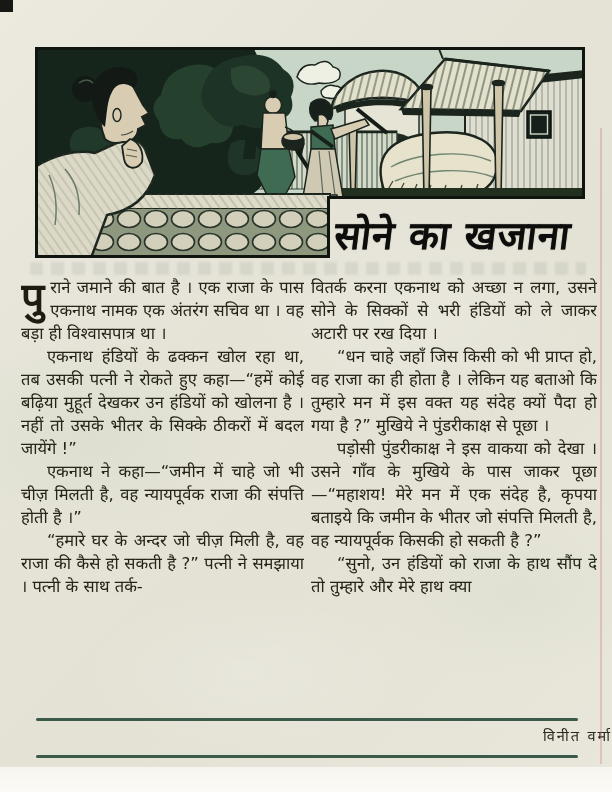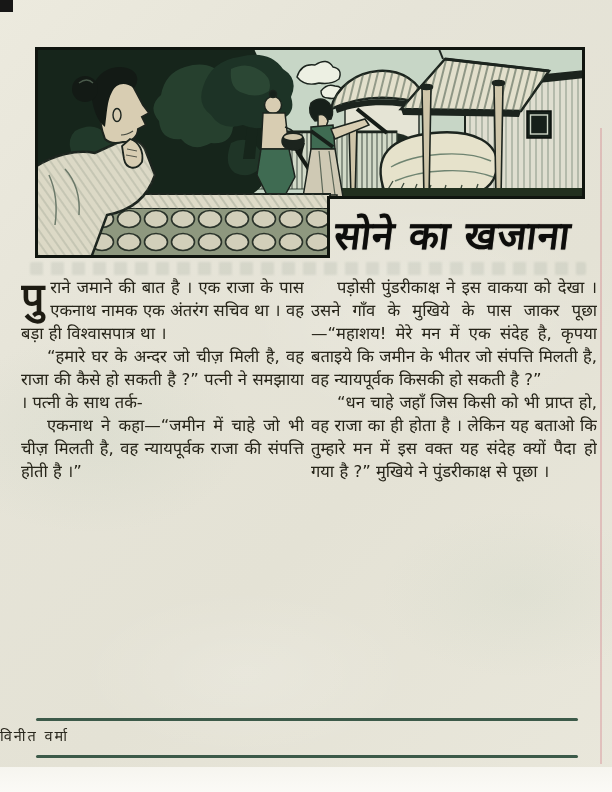--- a/index.html
+++ b/index.html
@@ -40,21 +40,21 @@
   .col p{margin:0;}
   .col p.indent{text-indent:26px;}
   .dropcap{
     float:left;font-size:41px;line-height:40px;font-weight:bold;
     padding:2px 6px 0 0;color:#1d1b12;
   }
   .rule{position:absolute;left:36px;width:542px;height:3px;background:#3c5a49;border-radius:2px;}
   .rule-1{top:718px;}
   .rule-2{top:755px;}
   .author{
-    position:absolute;left:0;right:0;top:725px;text-align:left;
+    position:absolute;left:0;right:0;top:725px;text-align:right;
     font-size:14.5px;color:#2a281e;letter-spacing:2px;font-weight:500;
   }
   .bottom-strip{position:absolute;left:0;top:767px;width:612px;height:25px;
     background:linear-gradient(#f6f5ef,#fbfaf6);}
   .edge-line{position:absolute;left:600px;top:128px;width:2px;height:636px;
     background:rgba(205,95,110,.28);}
 </style>
 </head>
 <body>
 
@@ -207,27 +207,30 @@
     <path d="M1.5,1.5 H548.5 V150.5 H293.5 V209.5 H1.5 Z" fill="none" stroke="#10150f" stroke-width="3"></path>
   </g>
 </svg>
 
 <div class="title">सोने का खजाना</div>
 
 <div class="ghost-strip"></div>
 
 <div class="col col-left">
   <p><span class="dropcap">पु</span><span>राने जमाने की बात है । एक राजा के पास एकनाथ नामक एक अंतरंग सचिव था । वह बड़ा ही विश्वासपात्र था ।</span></p>
+  <p class="indent">एकनाथ हंडियों के ढक्कन खोल रहा था, तब उसकी पत्नी ने रोकते हुए कहा—“हमें कोई बढ़िया मुहूर्त देखकर उन हंडियों को खोलना है । नहीं तो उसके भीतर के सिक्के ठीकरों में बदल जायेंगे !”</p>
+  <p class="indent">एकनाथ ने कहा—“जमीन में चाहे जो भी चीज़ मिलती है, वह न्यायपूर्वक राजा की संपत्ति होती है ।”</p>
   <p class="indent">“हमारे घर के अन्दर जो चीज़ मिली है, वह राजा की कैसे हो सकती है ?” पत्नी ने समझाया । पत्नी के साथ तर्क-</p>
-  <p class="indent">एकनाथ ने कहा—“जमीन में चाहे जो भी चीज़ मिलती है, वह न्यायपूर्वक राजा की संपत्ति होती है ।”</p>
 </div>
 
 <div class="col col-right">
+  <p>वितर्क करना एकनाथ को अच्छा न लगा, उसने सोने के सिक्कों से भरी हंडियों को ले जाकर अटारी पर रख दिया ।</p>
+  <p class="indent">“धन चाहे जहाँ जिस किसी को भी प्राप्त हो, वह राजा का ही होता है । लेकिन यह बताओ कि तुम्हारे मन में इस वक्त यह संदेह क्यों पैदा हो गया है ?” मुखिये ने पुंडरीकाक्ष से पूछा ।</p>
   <p class="indent">पड़ोसी पुंडरीकाक्ष ने इस वाकया को देखा । उसने गाँव के मुखिये के पास जाकर पूछा—“महाशय! मेरे मन में एक संदेह है, कृपया बताइये कि जमीन के भीतर जो संपत्ति मिलती है, वह न्यायपूर्वक किसकी हो सकती है ?”</p>
-  <p class="indent">“धन चाहे जहाँ जिस किसी को भी प्राप्त हो, वह राजा का ही होता है । लेकिन यह बताओ कि तुम्हारे मन में इस वक्त यह संदेह क्यों पैदा हो गया है ?” मुखिये ने पुंडरीकाक्ष से पूछा ।</p>
+  <p class="indent">“सुनो, उन हंडियों को राजा के हाथ सौंप दे तो तुम्हारे और मेरे हाथ क्या</p>
 </div>
 
 <div class="rule rule-1"></div>
 <div class="author">विनीत वर्मा</div>
 <div class="rule rule-2"></div>
 
 <div class="bottom-strip"></div>
 <div class="edge-line"></div>
 
 </body></html>

